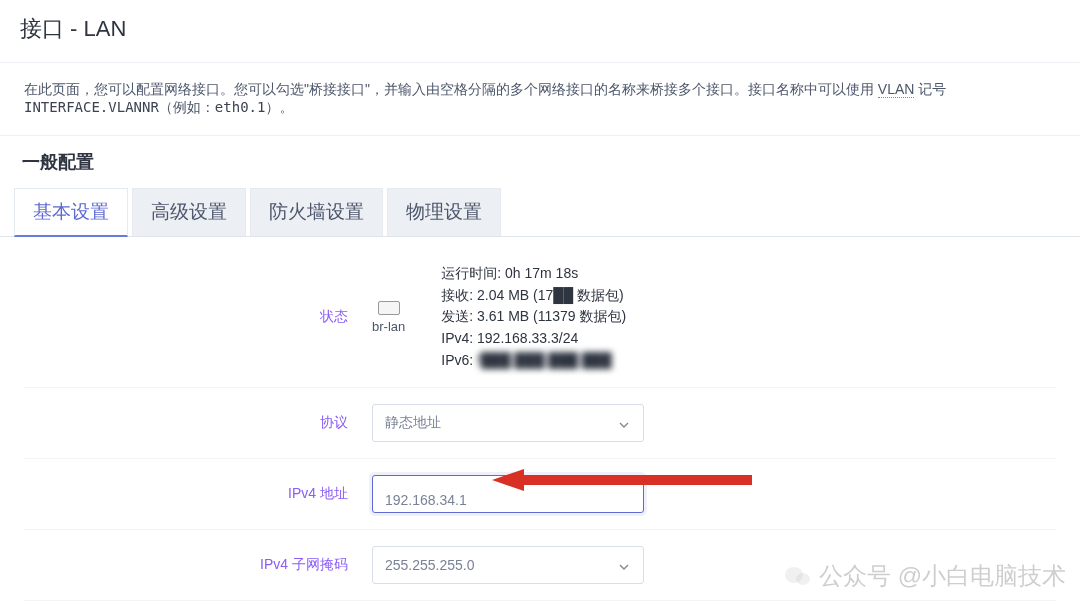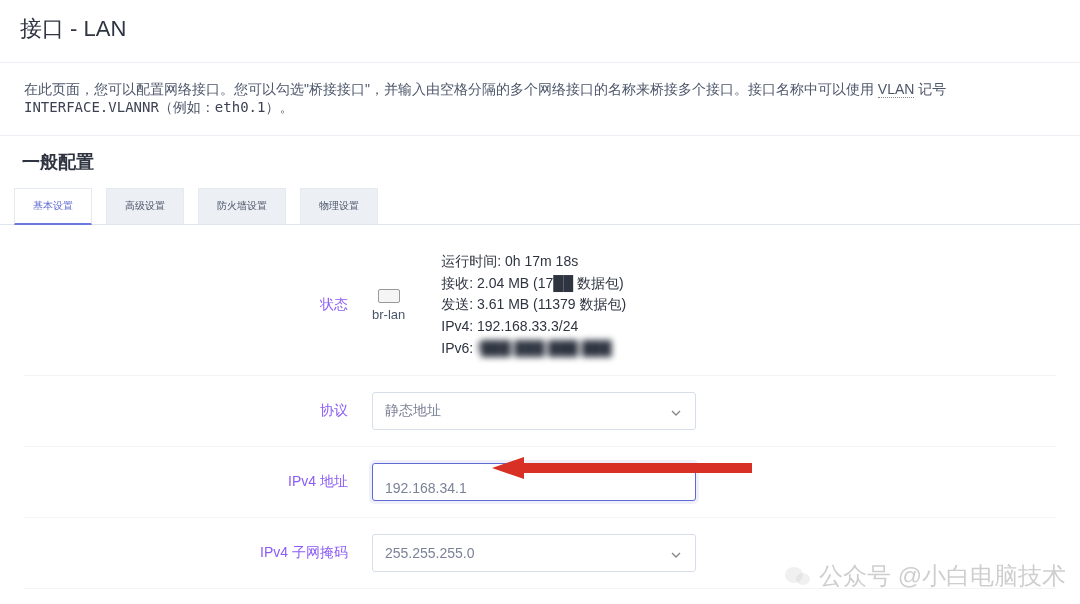--- a/index.html
+++ b/index.html
@@ -32,24 +32,24 @@
     color: #2e3440;
   }
   .tabs {
     display: flex;
     gap: 0;
     padding: 0 14px;
     border-bottom: 1px solid #e0e4ec;
   }
   .tab {
     padding: 10px 18px;
-    font-size: 10px;
+    font-size: 19px;
     background: #eceff4;
     color: #4c566a;
-    margin-right: 14px;
+    margin-right: 4px;
     cursor: pointer;
     border: 1px solid #e5e9f0;
     border-bottom: none;
   }
   .tab.active {
     color: #5e6ad2;
     background: #ffffff;
     border-bottom: 2px solid #6c7ae0;
     margin-bottom: -1px;
   }
@@ -84,21 +84,21 @@
     text-align: right;
   }
   .iface .icon {
     width: 22px; height: 14px; border:1px solid #999; border-radius:2px;
     position: relative; margin-bottom:4px; background:#f5f5f5;
   }
   .status-lines { color:#2e3440;margin-left:24px;}
   .status-lines div { line-height: 1.55; font-size:14px;}
   .status-lines b { font-weight: 500; }
   .select, .input {
-    width: 324px;
+    width: 272px;
     height: 38px;
     border: 1px solid #d8dee9;
     border-radius: 3px;
     padding: 0 12px;
     display: flex;
     align-items: center;
     background: #fff;
     color: #7a8296;
     position: relative;
   }

